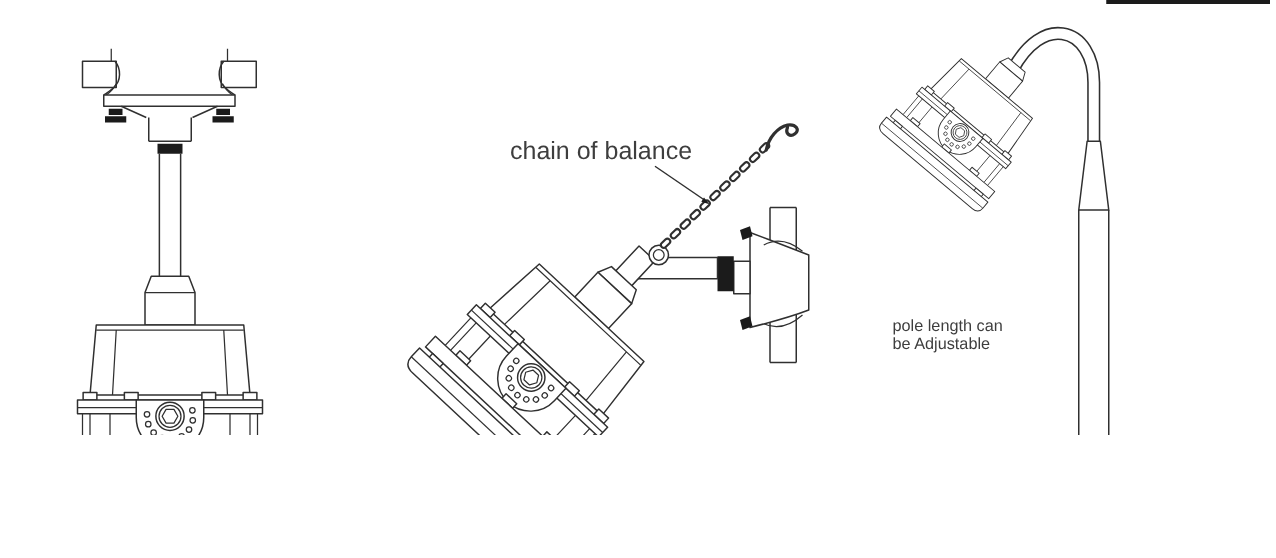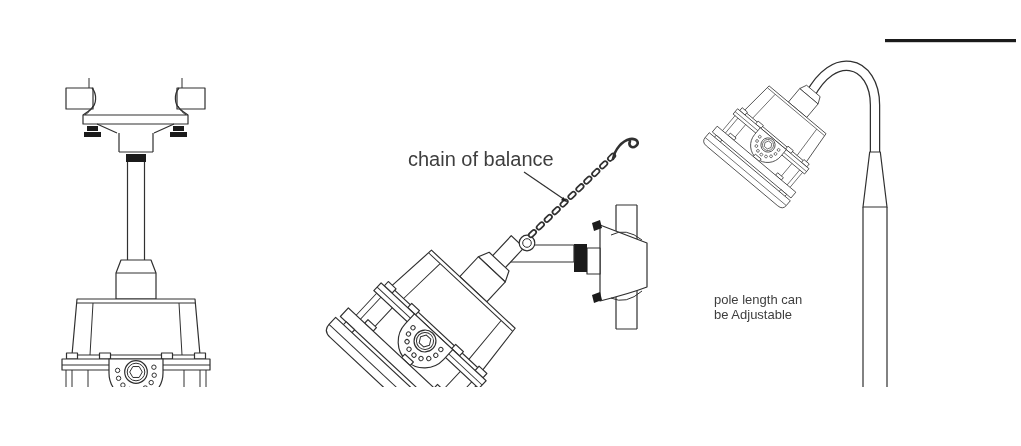--- a/index.html
+++ b/index.html
@@ -1,17 +1,17 @@
 <!DOCTYPE html>
 <html style="--bg: #ffffff; --line: #303030; --ink: #1b1b1b; --text: #3e3e3e;"><head>
 <meta charset="utf-8">
 <style>
   :root { --bg:#ffffff; --line:#303030; --ink:#1b1b1b; --text:#3e3e3e; }
   html,body { margin:0; padding:0; background:var(--bg); }
-  #stage { position:relative; width:1021px; height:348px; background:var(--bg); overflow:hidden;margin-top:39px; }
+  #stage { position:relative; width:1021px; height:348px; background:var(--bg); overflow:hidden; }
   svg { position:absolute; left:0; top:0; }
   .ln  { fill:none; stroke:var(--line); stroke-width:1.2; stroke-linejoin:round; }
   .tn  { fill:none; stroke:var(--line); stroke-width:1;   stroke-linejoin:round; }
   .wh  { fill:var(--bg); stroke:var(--line); stroke-width:1.2; stroke-linejoin:round; }
   .bk  { fill:var(--ink); stroke:none; }
   .chain-dark  { fill:none; stroke:var(--line); stroke-width:6.2; stroke-dasharray:4 7; stroke-linecap:round; }
   .chain-light { fill:none; stroke:var(--bg);  stroke-width:2.8; stroke-dasharray:4 7; stroke-linecap:round; }
   .neck-dark  { fill:none; stroke:var(--line); stroke-width:10.5; }
   .neck-light { fill:none; stroke:var(--bg);  stroke-width:8; }
   text { font-family:"Liberation Sans", sans-serif; fill:var(--text); }

